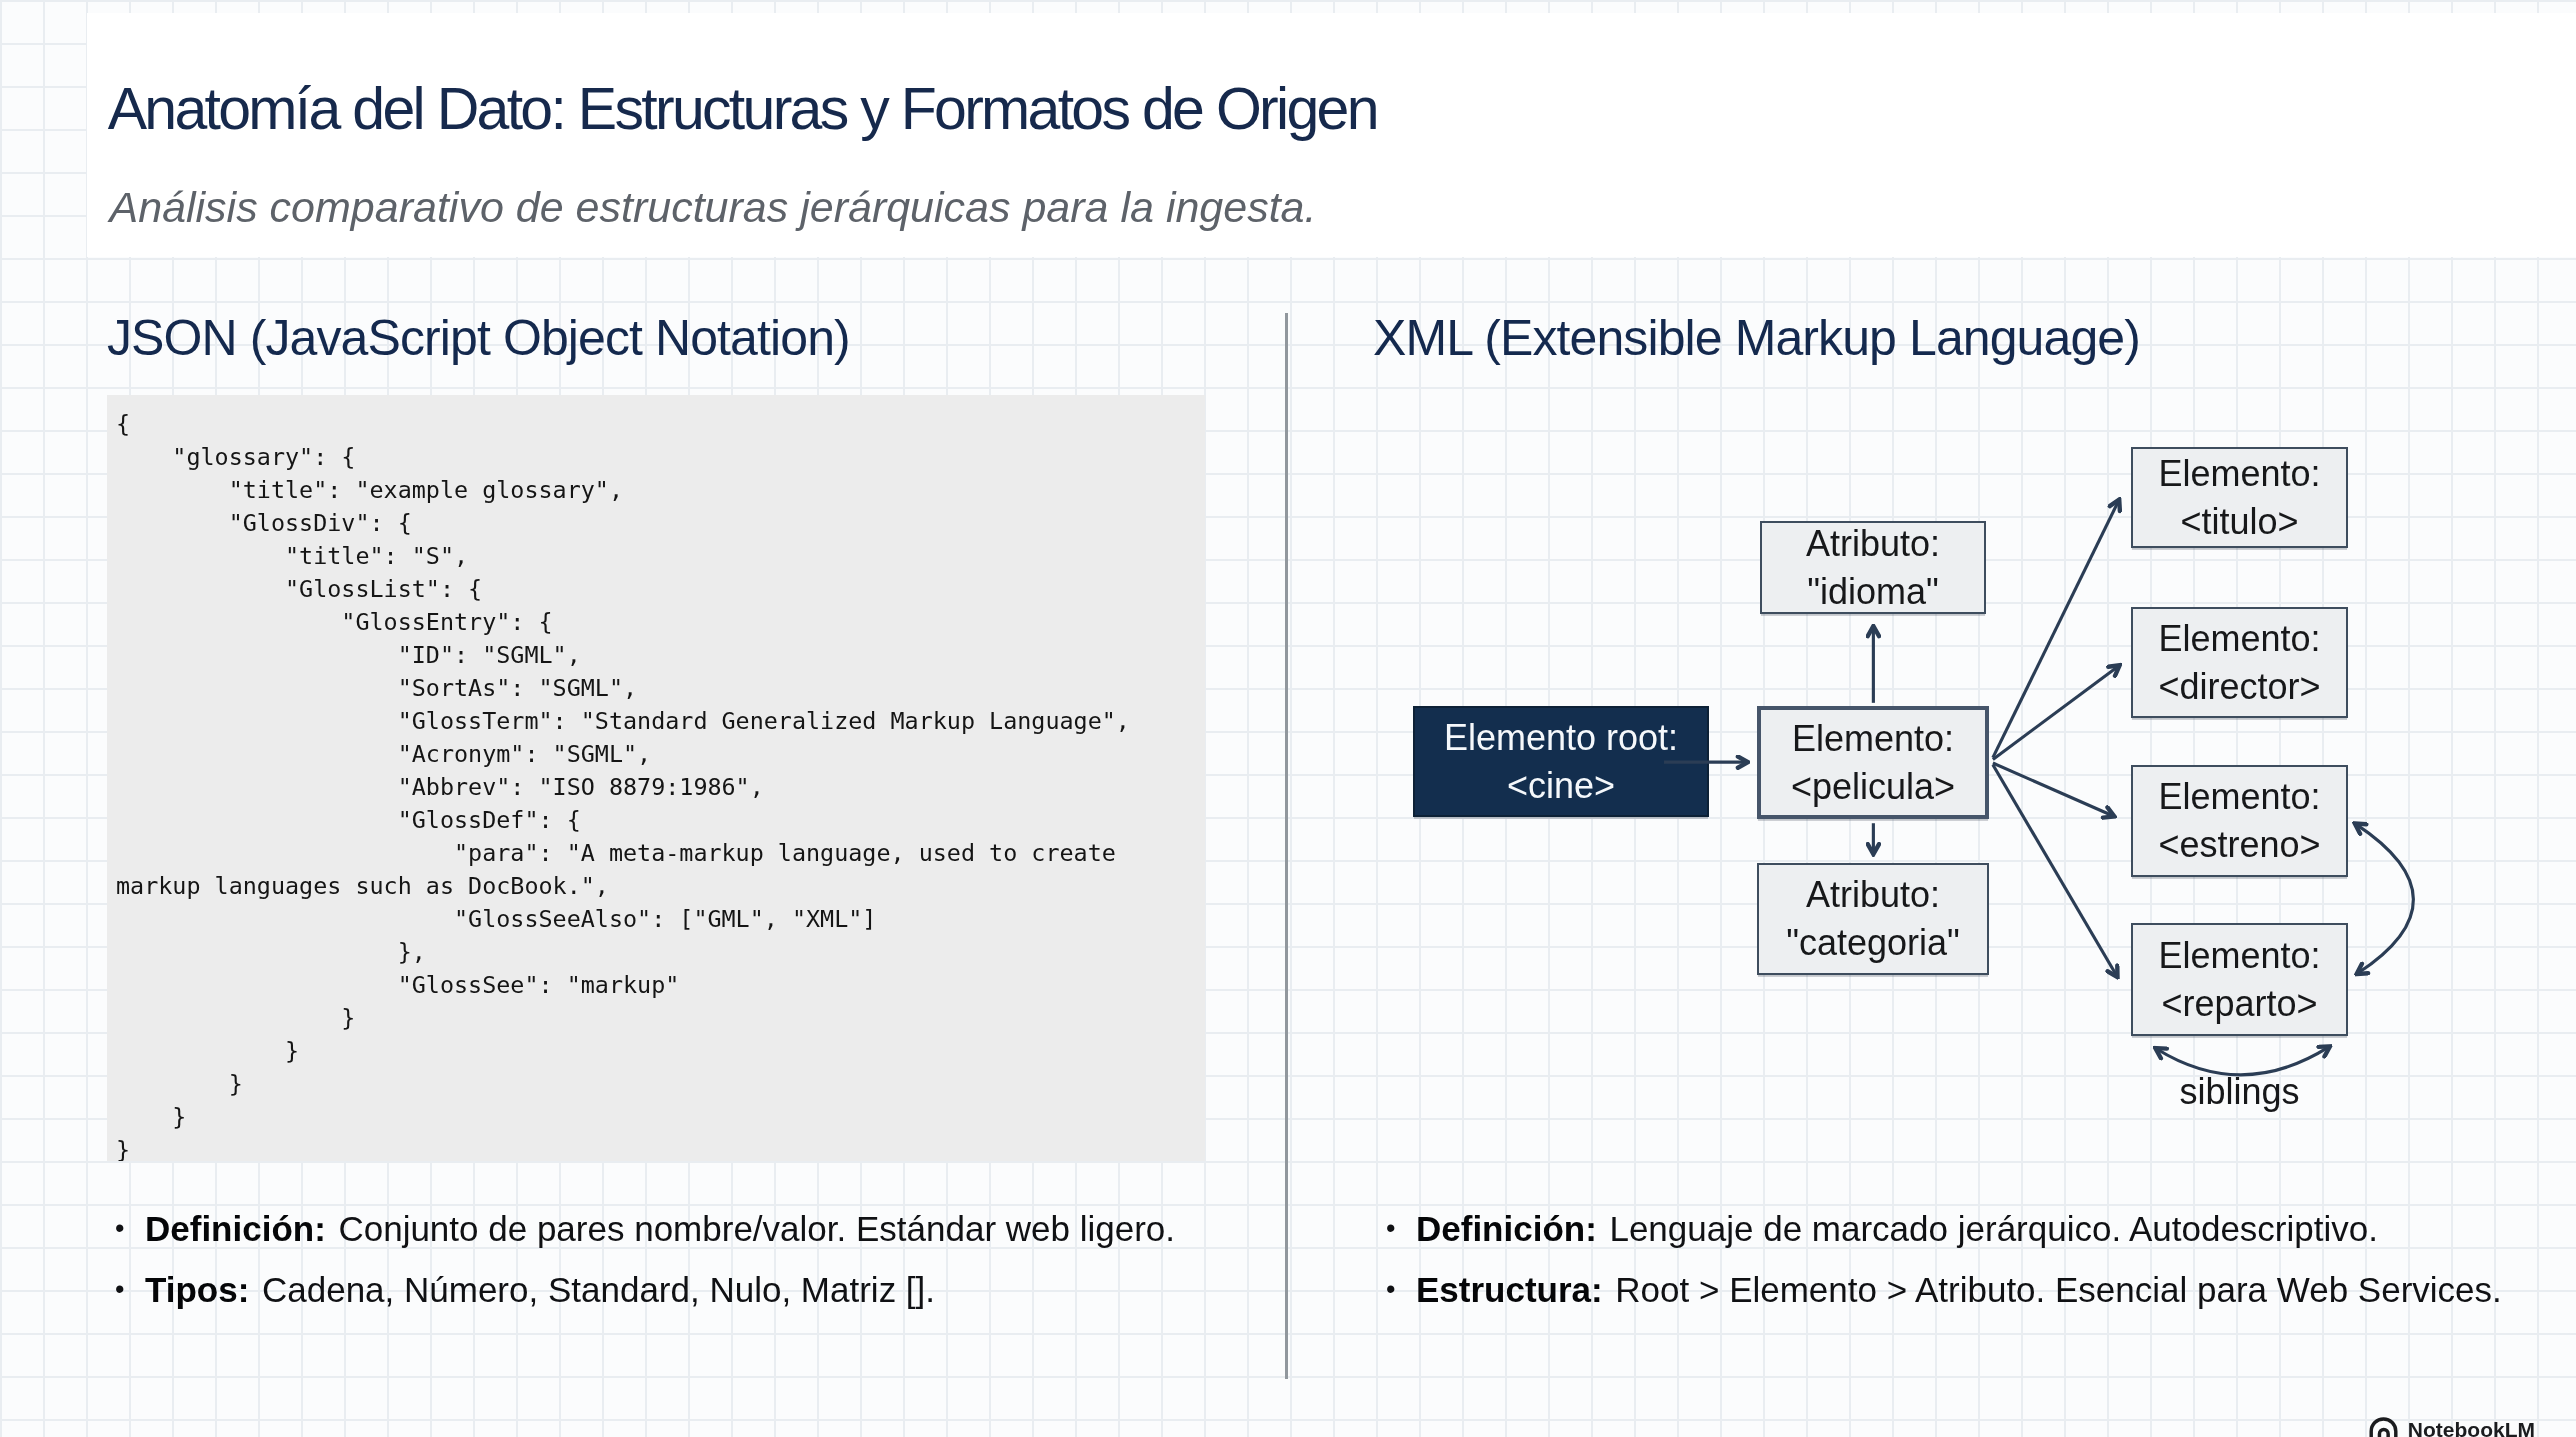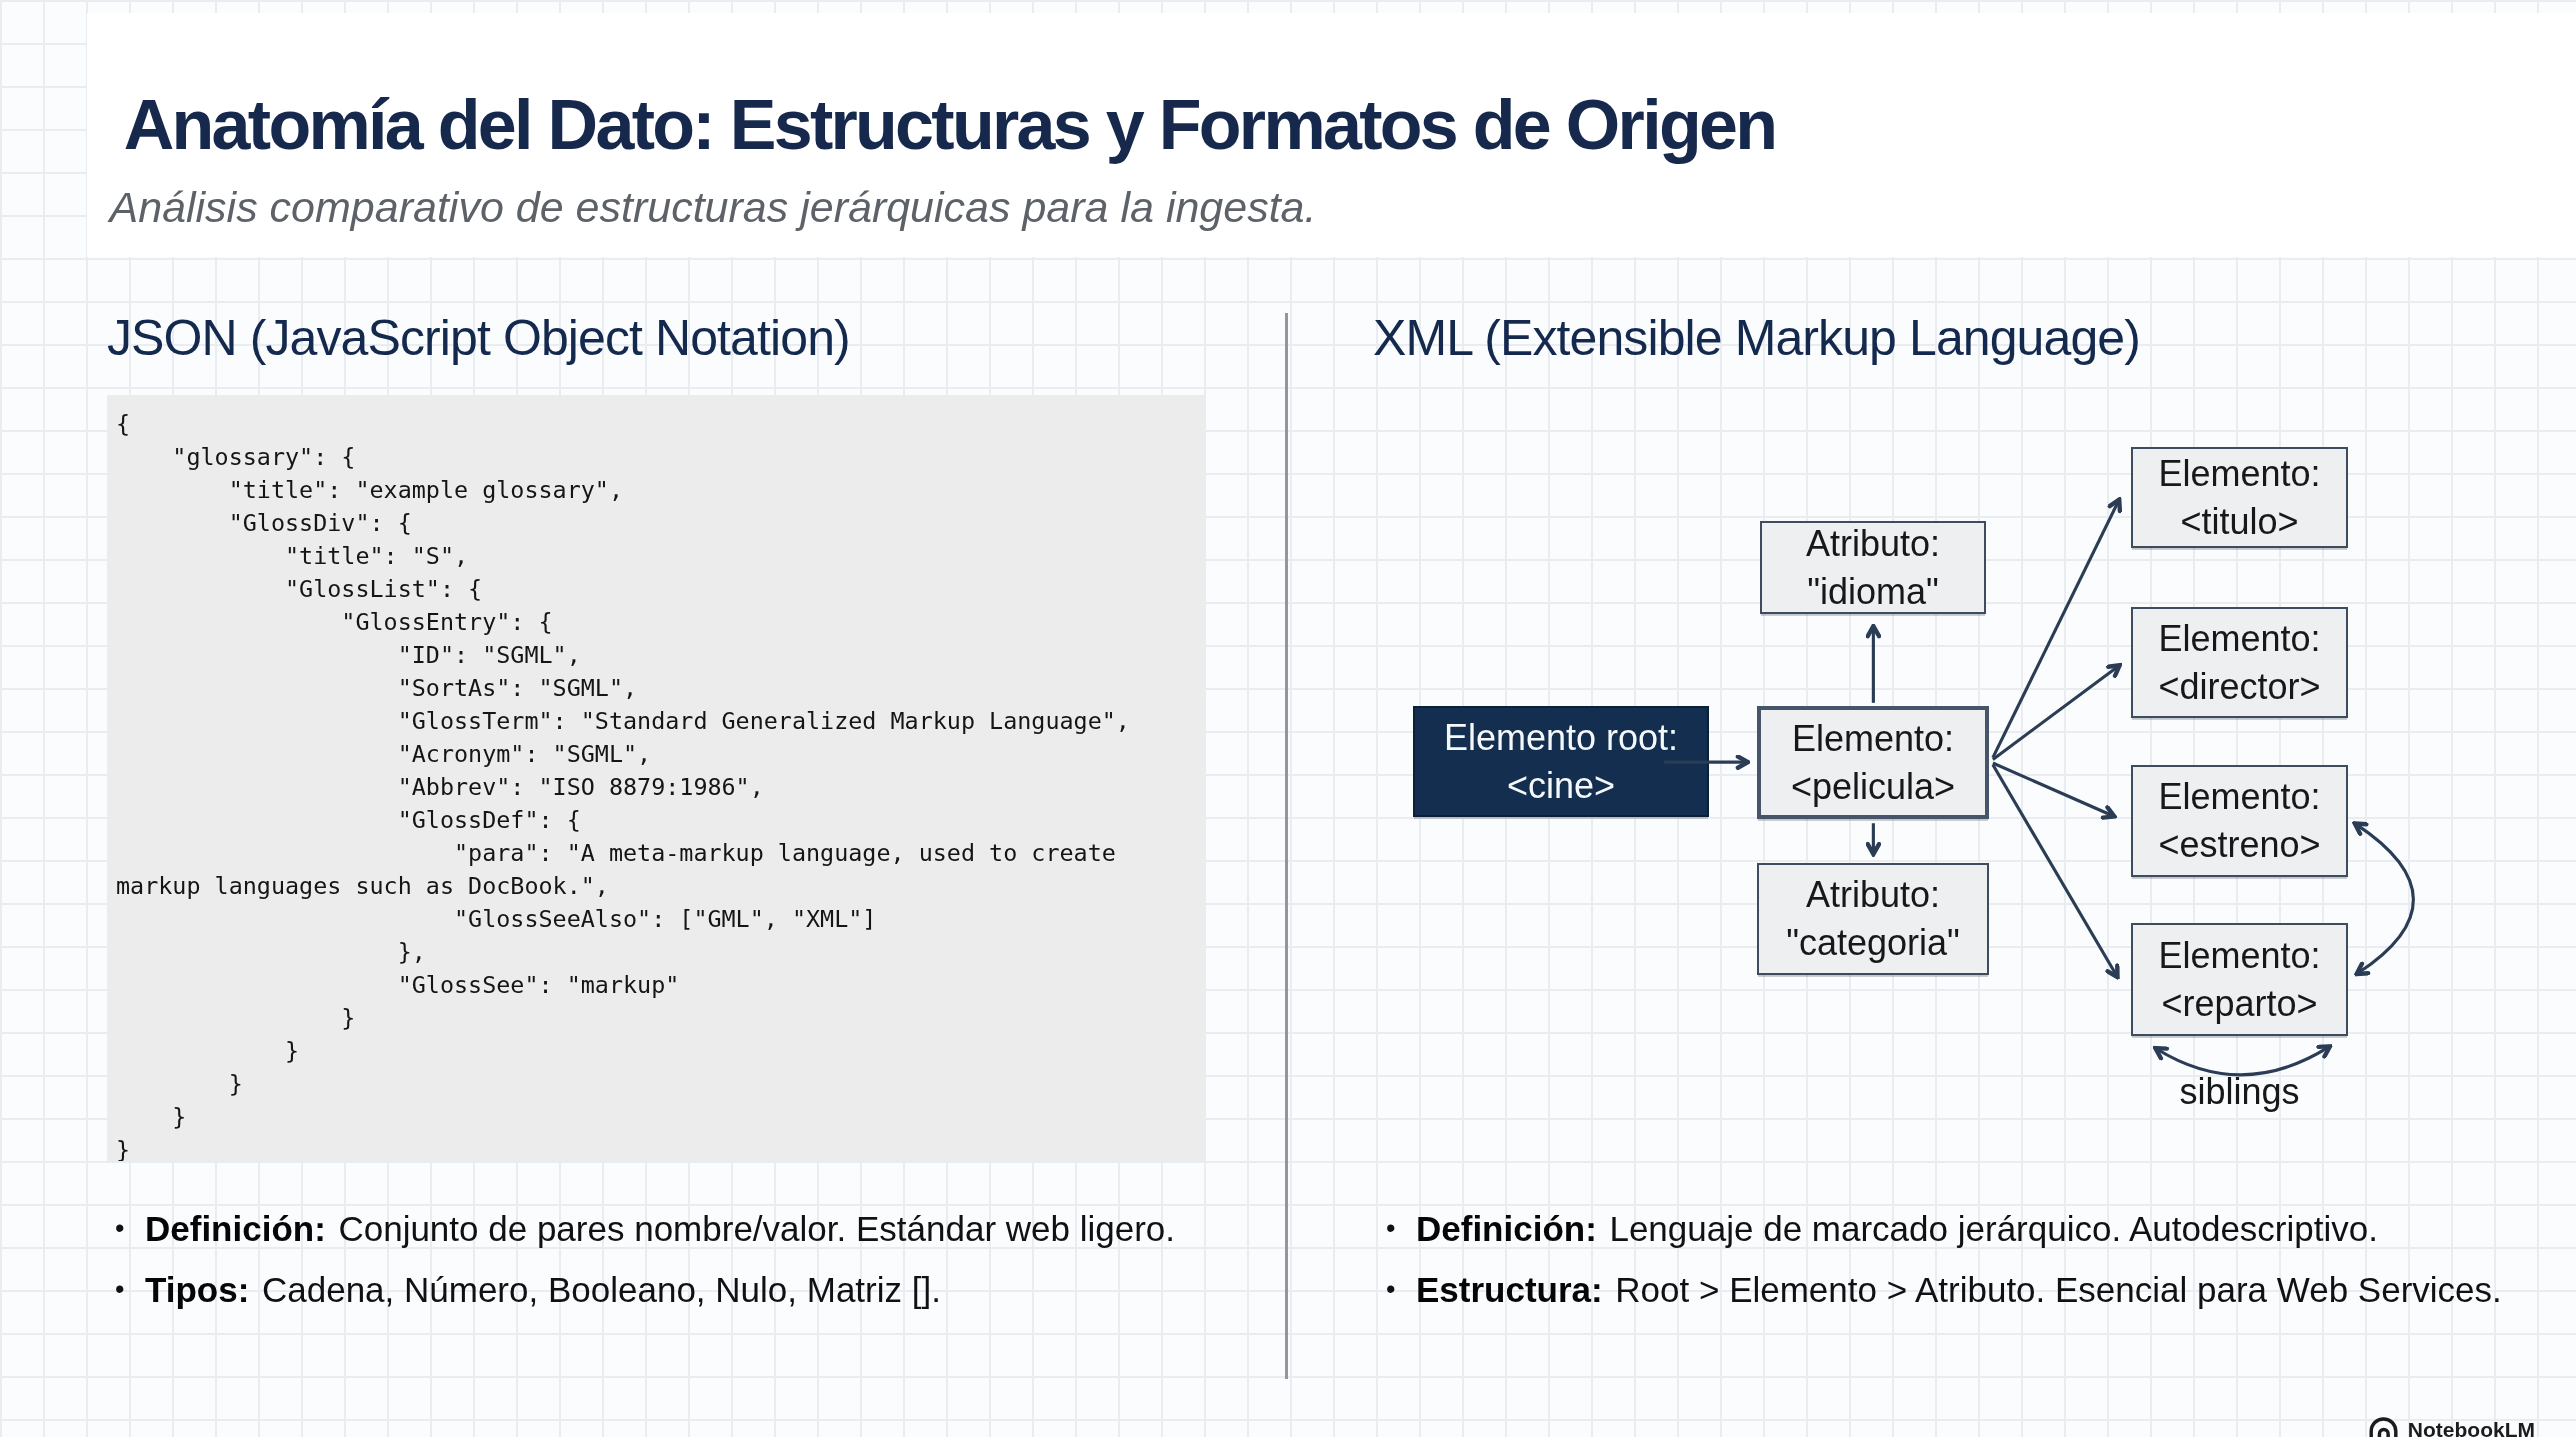--- a/index.html
+++ b/index.html
@@ -7,22 +7,22 @@
     width:2576px;height:1438px;position:relative;overflow:hidden;
     font-family:"Liberation Sans",sans-serif;color:#17181a;
     background-color:#fbfcfd;
     background-image:
       linear-gradient(to right,#e9edf1 1.8px,transparent 1.8px),
       linear-gradient(to bottom,#e9edf1 1.8px,transparent 1.8px);
     background-size:43px 43px;
   }
   .title-band{position:absolute;left:87px;top:12.6px;width:2489px;height:244px;background:#ffffff;}
   .title-band h1{
-    margin:16px;position:absolute;left:20.7px;top:47px;
-    font-size:70px;line-height:99px;font-weight:bold;letter-spacing:-2.7px;
+    margin:0;position:absolute;left:20.7px;top:47px;
+    font-size:59px;line-height:99px;font-weight:normal;letter-spacing:-2.7px;
     color:#16294c;white-space:nowrap;
   }
   .title-band p{
     margin:0;position:absolute;left:22.5px;top:169px;
     font-size:43px;line-height:50px;color:#5d6269;white-space:nowrap;font-style:italic;
   }
   h2.col-heading{
     position:absolute;margin:0;font-size:50px;line-height:58px;font-weight:normal;
     letter-spacing:-0.9px;color:#14294e;white-space:nowrap;
   }
@@ -101,21 +101,21 @@
     }
 }</pre>
 
 <ul class="bullets" id="json-bullets">
   <li>
     <span class="dot">•</span>
     <span class="btext"><b class="b-label">Definición:</b><span>Conjunto de pares nombre/valor. Estándar web ligero.</span></span>
   </li>
   <li>
     <span class="dot">•</span>
-    <span class="btext"><b class="b-label">Tipos:</b><span>Cadena, Número, Booleano, Nulo, Matriz [].</span></span>
+    <span class="btext"><b class="b-label">Tipos:</b><span>Cadena, Número, Standard, Nulo, Matriz [].</span></span>
   </li>
 </ul>
 
 <div class="divider"></div>
 
 <div class="dbox dark" id="box-root">
   <div>Elemento root:</div>
   <div>&lt;cine&gt;</div>
 </div>
 <div class="dbox" id="box-idioma">

